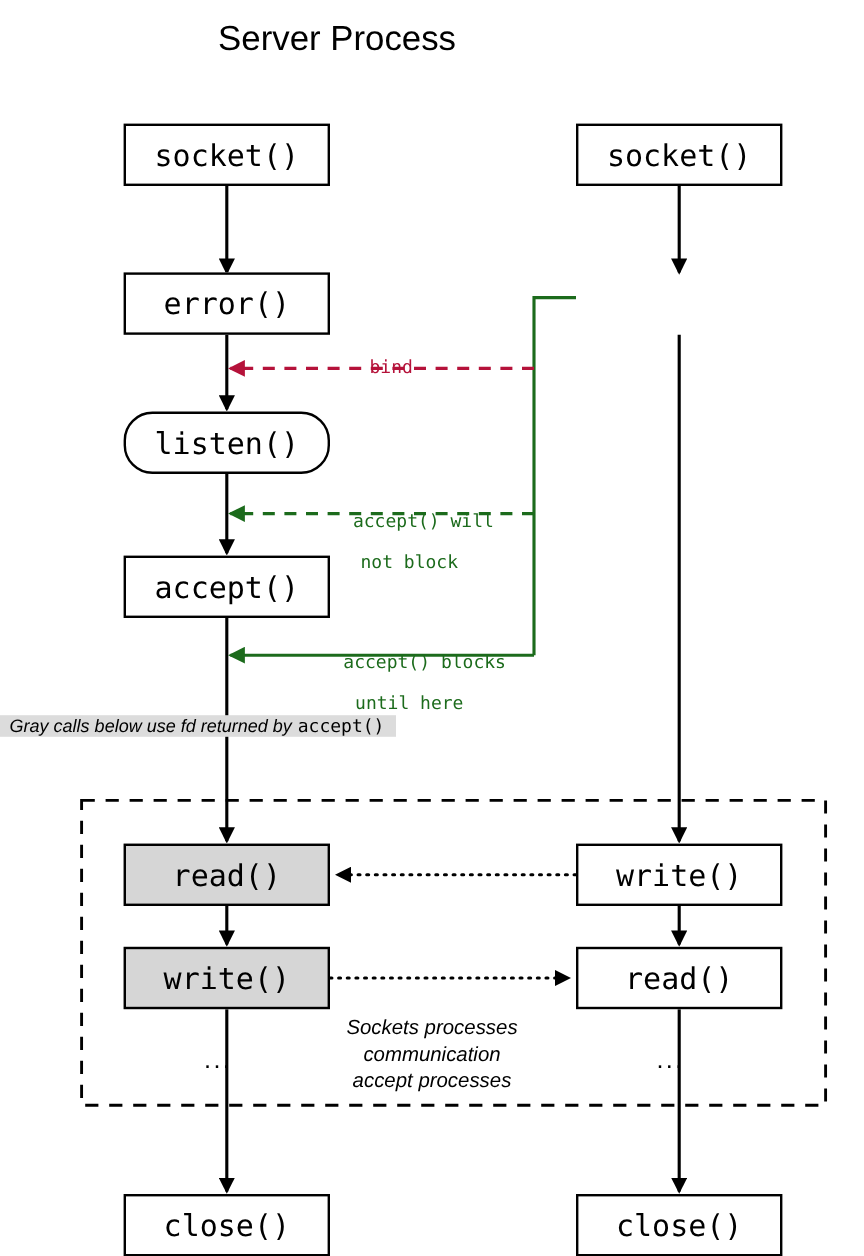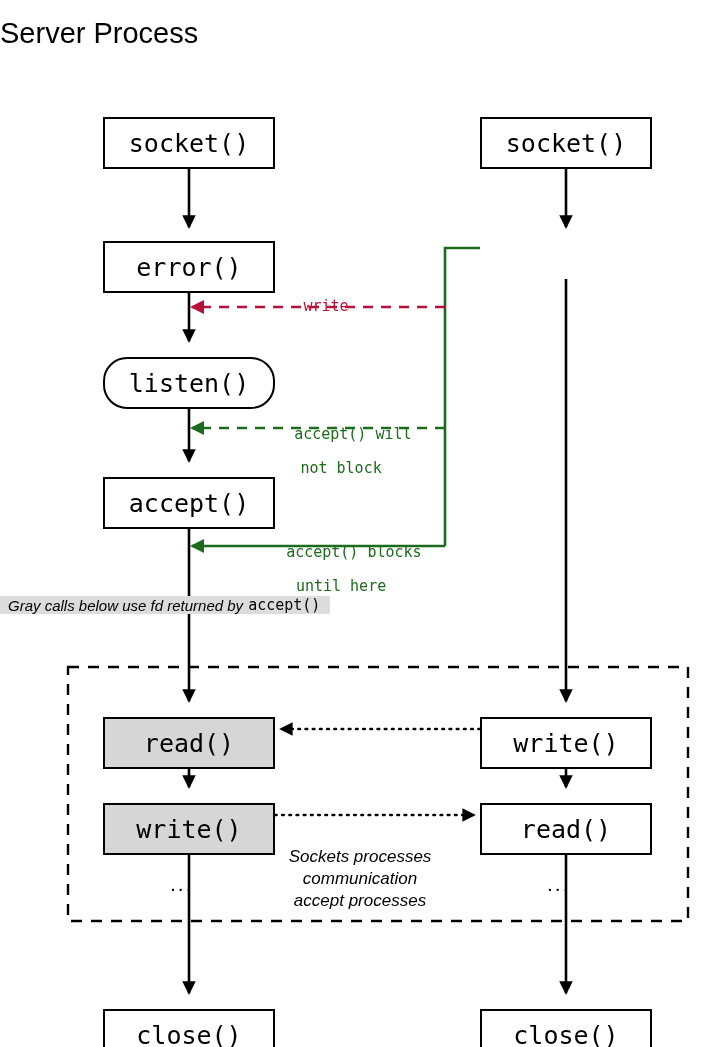--- a/index.html
+++ b/index.html
@@ -27,41 +27,40 @@
   }
 
   
   .col-title {
     position: absolute;
     font-family: "Liberation Sans", sans-serif;
     font-size: 29px;
     font-weight: 400;
     color: #000000;
     white-space: nowrap;
-    text-align: left;
+    text-align: right;
   }
   #title-server { left: 0px;   top: 17px; width: 380px; }
   #title-client { left: 380px; top: 17px; width: 340px; }
 
   
   .call-box {
     position: absolute;
     width: 172px;
     height: 52px;
     box-sizing: border-box;
     border: 2.4px solid #000000;
     background: #ffffff;
     display: flex;
     align-items: center;
     justify-content: center;
     font-family: "DejaVu Sans Mono", "Liberation Mono", monospace;
     font-size: 25px;
     color: #000000;
     letter-spacing: 0px;
-    margin-top: 14px;
   }
   .call-box.gray { background: #d6d6d6; }
 
   
   .ann {
     position: absolute;
     font-family: "DejaVu Sans Mono", "Liberation Mono", monospace;
     font-size: 15px;
     line-height: 17px;
     text-align: center;
@@ -193,21 +192,21 @@
 
   <div class="call-box" style="left:480px; top:103px;">socket()</div>
 
 
   <div class="call-box" style="left:480px; top:703px;">write()</div>
 
   <div class="call-box" style="left:480px; top:789px;">read()</div>
 
   <div class="call-box" style="left:480px; top:995px;">close()</div>
 
-  <div class="ann red" style="left:286px; top:298px; width:80px;">write</div>
+  <div class="ann red" style="left:286px; top:298px; width:80px;">bind</div>
 
   <div class="ann green" style="left:258px; top:409px; width:130px;">
     <span>accept() will</span><br>
     <span>not block</span>
   </div>
 
   <div class="ann green" style="left:250px; top:527px; width:146px;">
     <span>accept() blocks</span><br>
     <span>until here</span>
   </div>

